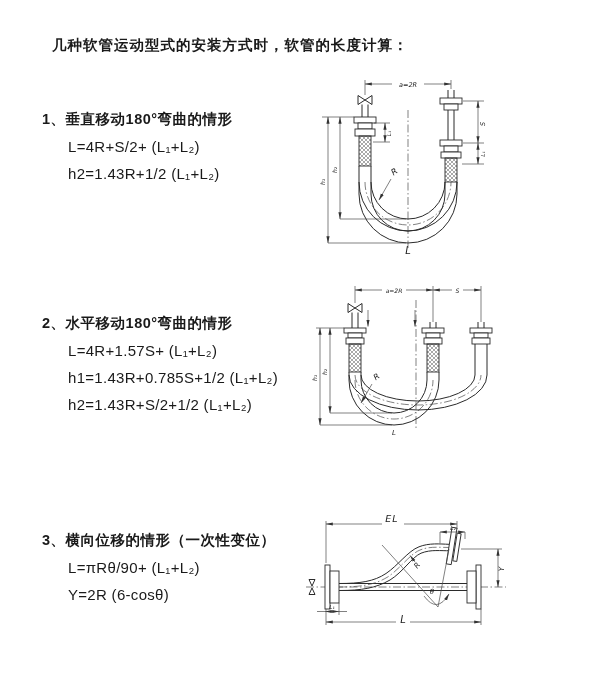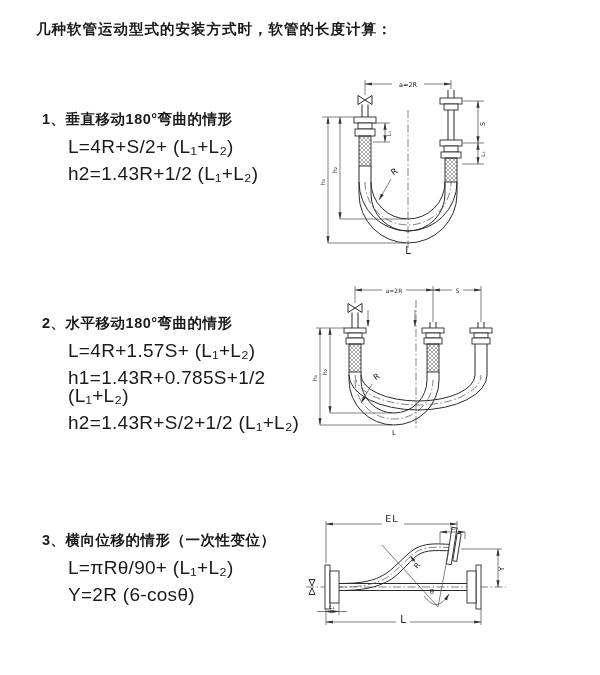--- a/index.html
+++ b/index.html
@@ -1,33 +1,33 @@
 <!DOCTYPE html>
 <html><head>
 <meta charset="utf-8">
 <style>
   html,body{margin:0;padding:0;background:#fff;}
   body{
     width:600px;height:675px;position:relative;overflow:hidden;
     font-family:"Liberation Sans","DejaVu Sans",sans-serif;color:#1a1a1a;
   }
   .title{
-    position:absolute;left:36px;top:20px;margin:0;
+    position:absolute;left:36px;top:20px;margin:16px;
     font-size:14.5px;font-weight:600;letter-spacing:1px;
   }
   .block{position:absolute;left:42px;width:272px;margin-top:7px;}
   #s1{top:103px;} #s2{top:307px;} #s3{top:524px;}
   .block h2{
     margin:0 0 9px 0;font-size:14.5px;font-weight:600;letter-spacing:.5px;
   }
   .formulas p{
-    margin:0 0 9px 26px;font-size:19px;line-height:18px;letter-spacing:.3px;
+    margin:0 0 9px 26px;font-size:15px;line-height:18px;letter-spacing:.3px;
     font-weight:500;
   }
-  figure{margin:0;padding:0;position:absolute;}
+  figure{margin:0;padding:0;position:absolute;font-style:italic;}
   #f1{left:308px;top:70px;}
   #f2{left:308px;top:280px;}
   #f3{left:298px;top:507px;}
   .cl{stroke:#2b2b2b;stroke-width:1;fill:none}
   .tl{stroke:#4a4a4a;stroke-width:.7;fill:none}
   .dd{stroke-dasharray:8 2.5 1.5 2.5}
   .flg{fill:#fff;stroke:#2b2b2b;stroke-width:.9}
   .braidfill{fill:url(#braid)}
   svg text{font-family:"DejaVu Sans","Liberation Sans",sans-serif;fill:#1a1a1a}
 </style>

